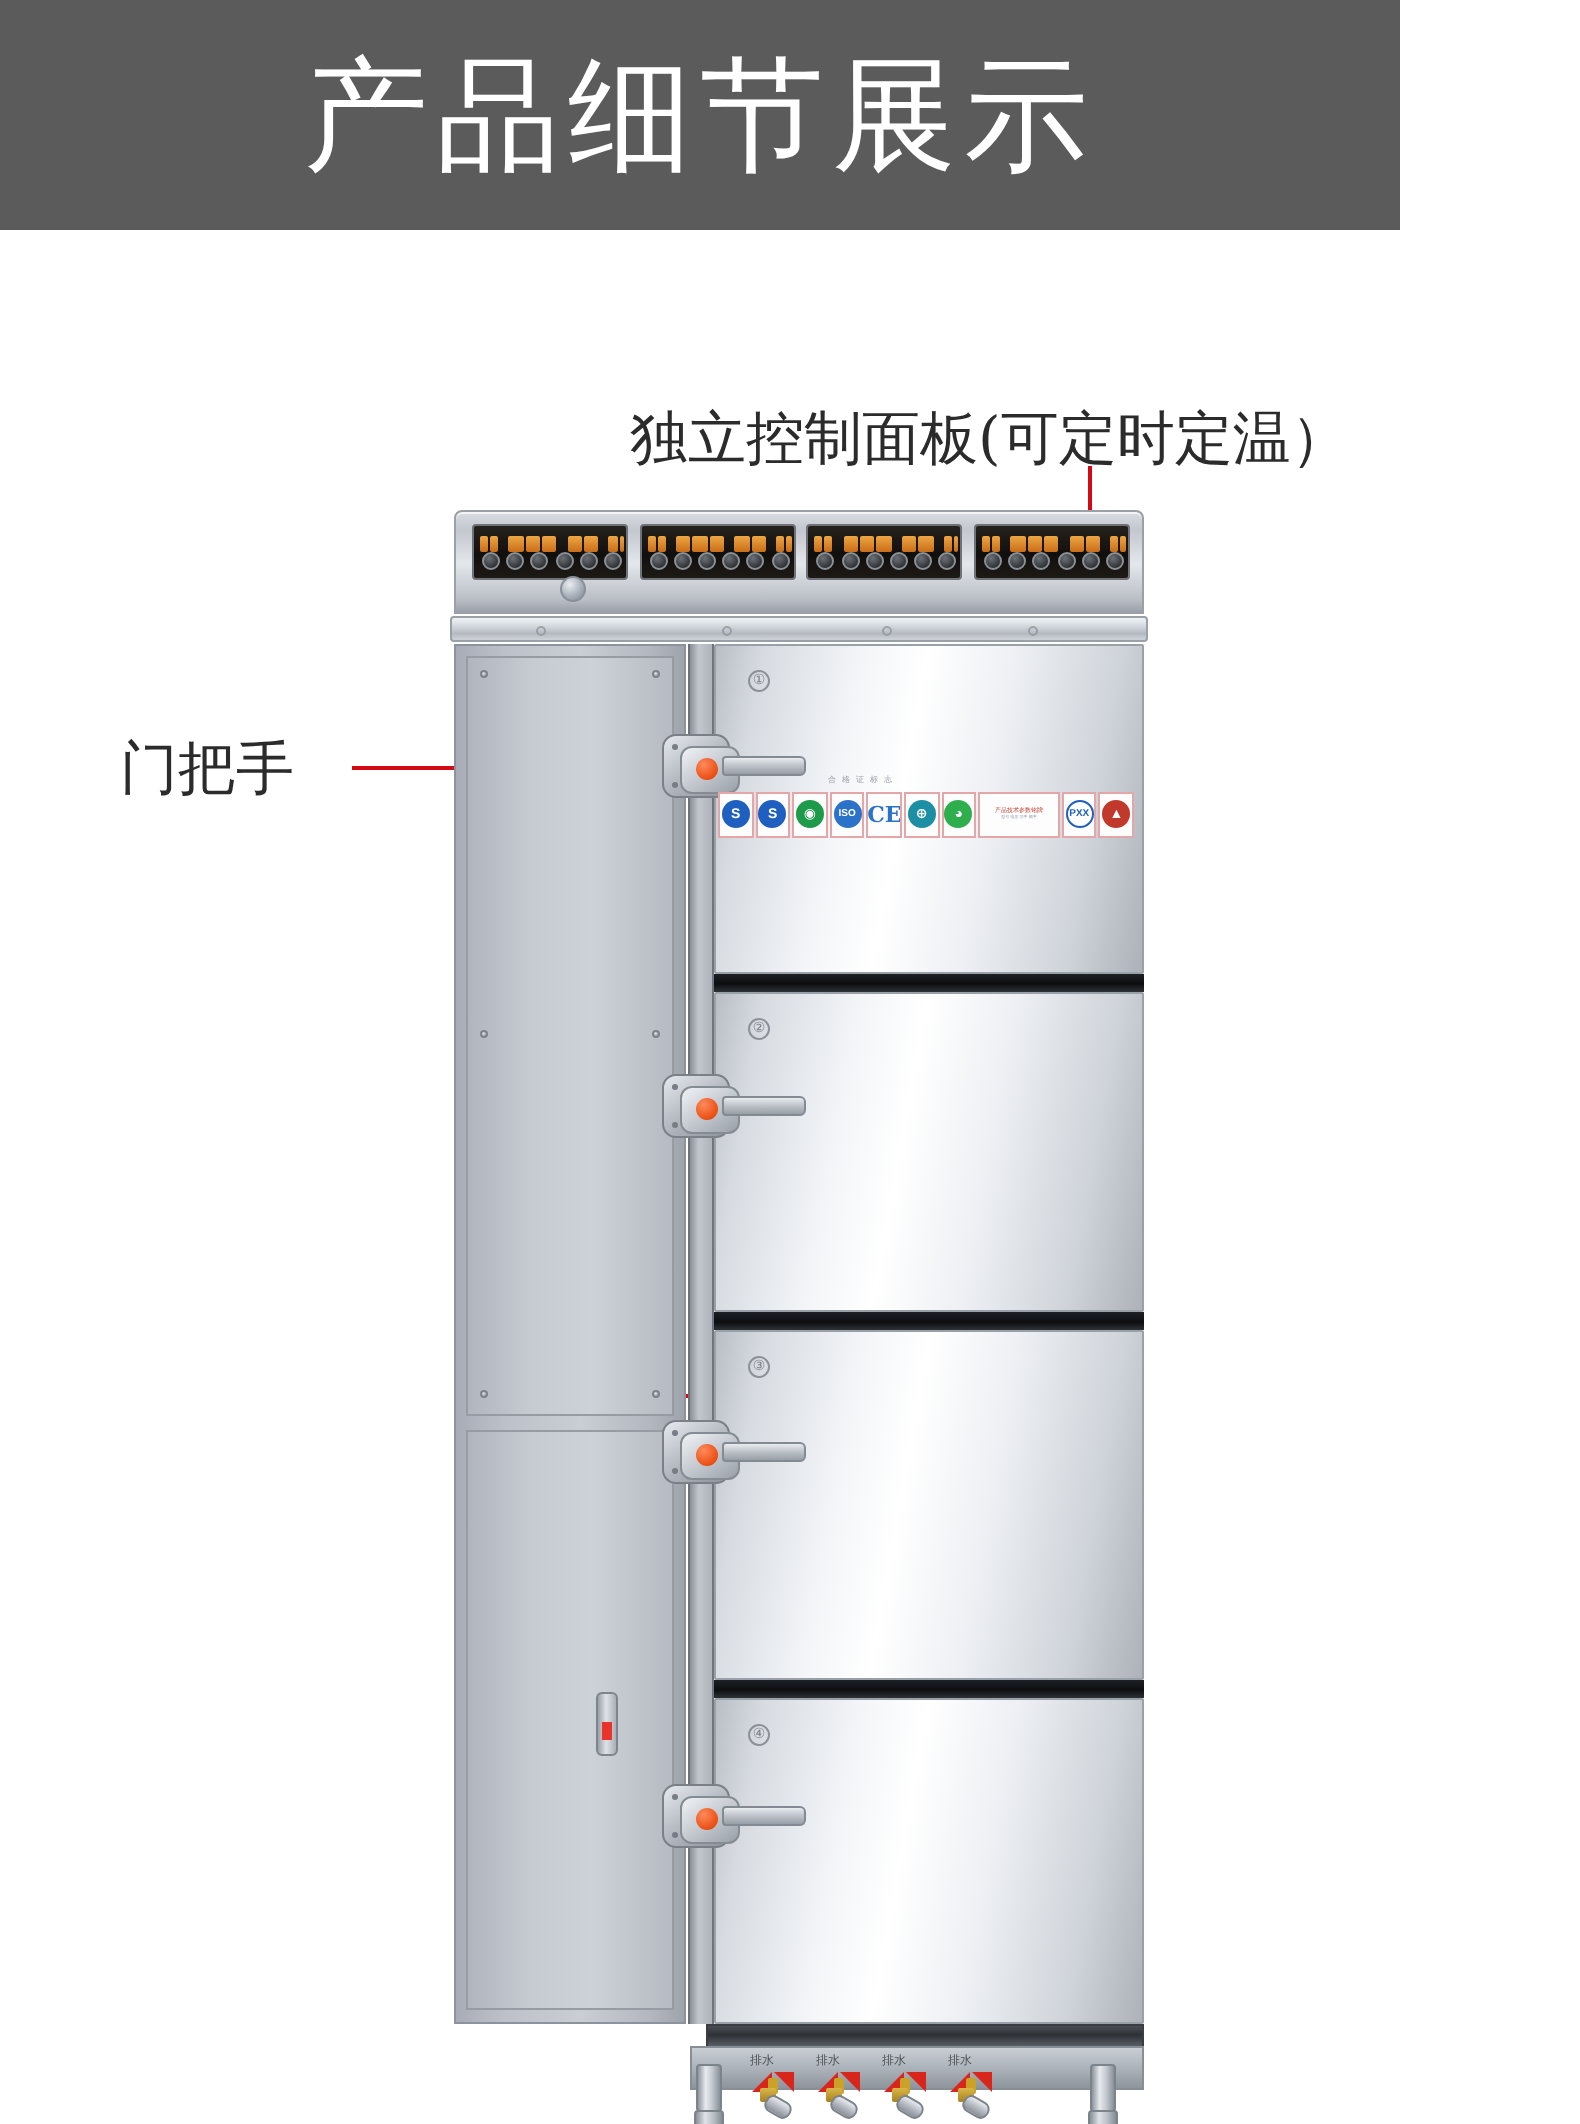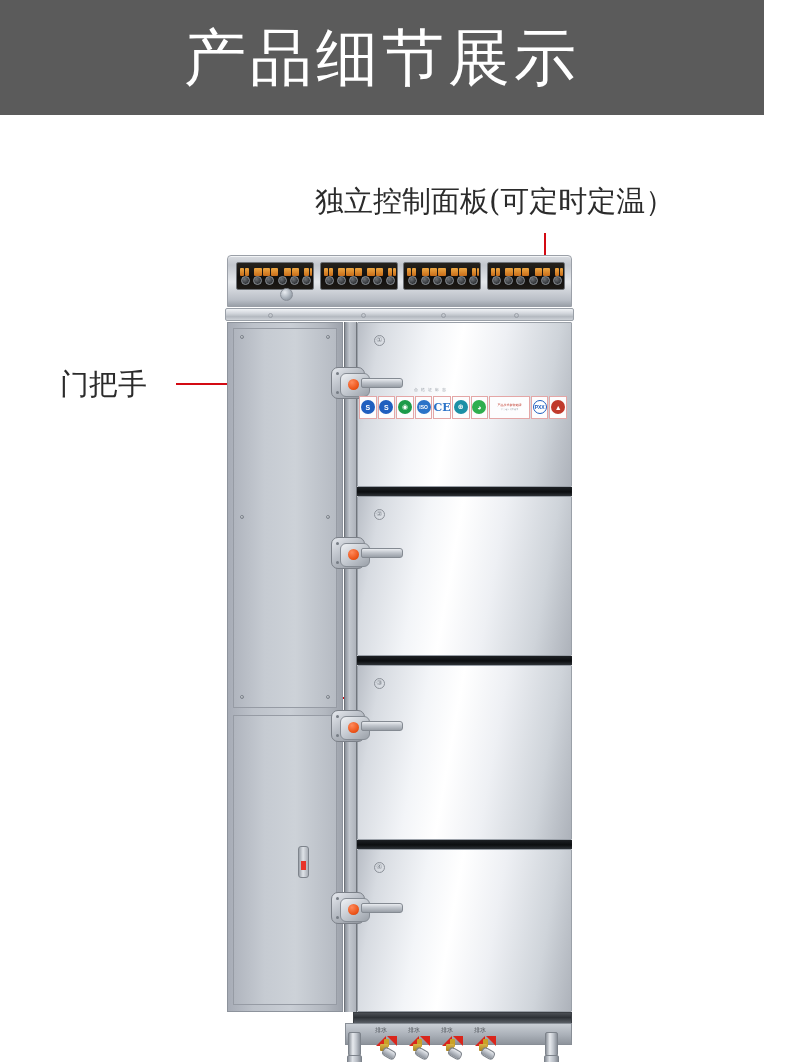--- a/index.html
+++ b/index.html
@@ -12,21 +12,21 @@
     width: 790px; height: 1062px;
     position: relative;
     overflow: hidden;
     font-family: "Liberation Sans", "DejaVu Sans", sans-serif;
   }
 
   
   #header-bar {
     position: absolute;
     left: 0; top: 0;
-    width: 764px; height: 115px;
+    width: 700px; height: 115px;
     background: #5b5b5b;
     display: flex;
     align-items: center;
     justify-content: center;
   }
   #header-title {
     color: #ffffff;
     font-family: "DejaVu Serif", "Liberation Serif", serif;
     font-size: 62px;
     font-weight: 400;
@@ -45,21 +45,21 @@
 
   
   .callout-label {
     position: absolute;
     color: #2b2b2b;
     font-family: "DejaVu Serif", "Liberation Serif", serif;
     font-size: 29px;
     line-height: 1;
     white-space: nowrap;
   }
-  #label-control-panel { left: 315px; top: 72px; }
+  #label-control-panel { left: 315px; top: 90px; }
   #label-door-handle   { left: 60px;  top: 255px; }
   #label-stainless     { left: 5px;   top: 570px; }
   #label-drain-valves  { left: 395px; top: 855px; }
 
   
   .leader {
     position: absolute;
     background: #d30a13;
   }
   .leader-h { height: 2px; }

